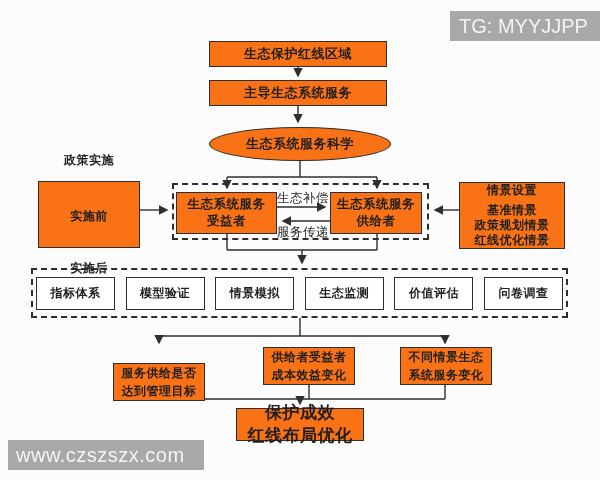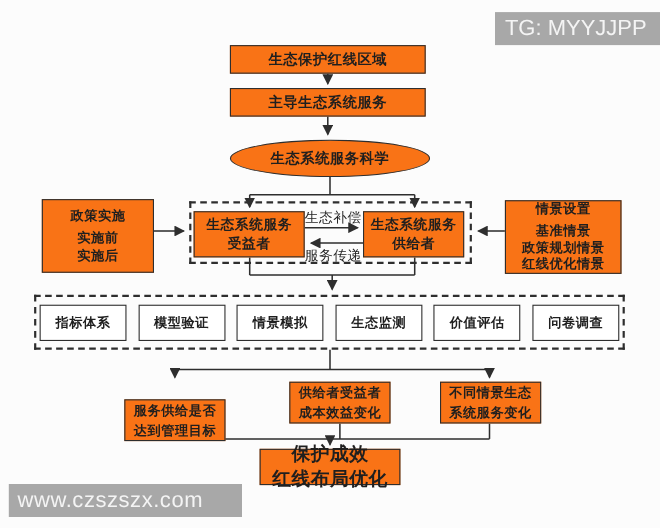--- a/index.html
+++ b/index.html
@@ -53,21 +53,21 @@
     font-weight:bold;font-size:12px;letter-spacing:0.5px;
   }
   .watermark{
     position:absolute;z-index:5;
     background:#a8a8a8;color:#f4f4f4;
     display:flex;align-items:center;
     font-family:"Liberation Sans","DejaVu Sans",sans-serif;
     font-weight:normal;
   }
   .wm-tr{left:450px;top:11px;width:150px;height:30px;font-size:20px;padding-left:9px;box-sizing:border-box;}
-  .wm-bl{left:8px;top:440px;width:212px;height:30px;font-size:20px;padding-left:8px;box-sizing:border-box;letter-spacing:0.5px;}
+  .wm-bl{left:8px;top:440px;width:196px;height:30px;font-size:20px;padding-left:8px;box-sizing:border-box;letter-spacing:0.5px;}
 </style>
 </head>
 <body>
 
 <div class="canvas">
 
   <svg class="wires" width="600" height="480" viewBox="0 0 600 480">
     <defs>
       <marker id="ah" markerWidth="7" markerHeight="7" refX="6" refY="3.5" orient="auto">
         <path d="M0,0 L7,3.5 L0,7 Z" fill="#2e2e2e"></path>
@@ -125,21 +125,21 @@
 
   <div class="node" style="left:330px;top:192px;width:92px;height:42px;font-size:12.5px;line-height:1.4;">
     <div>生态系统服务</div>
     <div>供给者</div>
   </div>
 
   <div class="floatlabel" style="left:270px;top:190px;width:66px;">生态补偿</div>
 
   <div class="floatlabel" style="left:270px;top:224px;width:66px;">服务传递</div>
 
-  <div class="node sm" style="left:38px;top:181px;width:102px;height:67px;line-height:1.3;">
+  <div class="node sm" style="left:38px;top:181px;width:102px;height:67px;line-height:1.3;gap:36px;">
     <div class="title-gap">政策实施</div>
     <div>实施前</div>
     <div>实施后</div>
   </div>
 
   <div class="node sm" style="left:459px;top:182px;width:106px;height:67px;line-height:1.25;">
     <div class="title-gap">情景设置</div>
     <div>基准情景</div>
     <div>政策规划情景</div>
     <div>红线优化情景</div>

